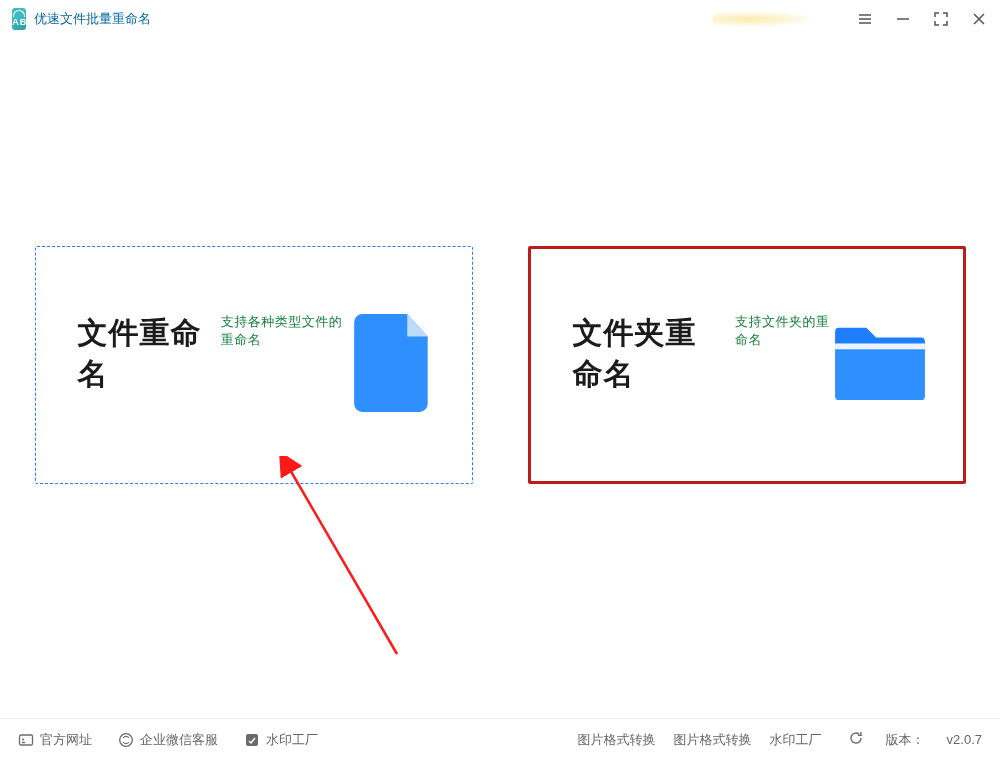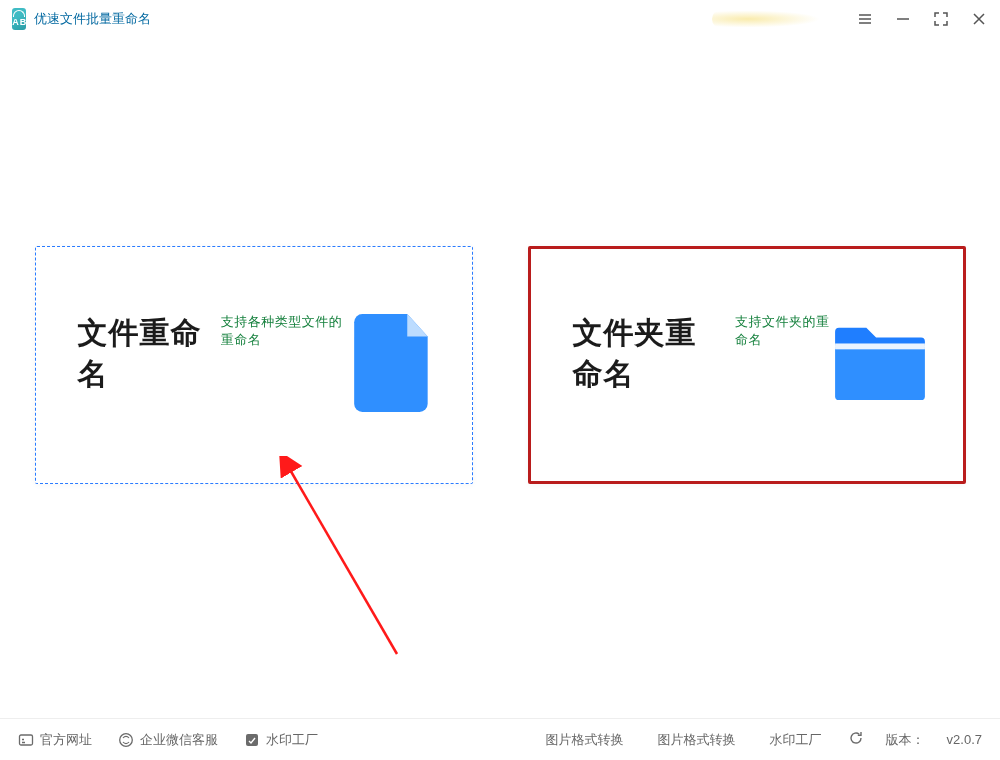--- a/index.html
+++ b/index.html
@@ -145,21 +145,21 @@
       align-items: center;
       padding: 0 18px;
       font-size: 13px;
       color: #666;
       background: #fff;
     }
     .bb-left { display: flex; align-items: center; gap: 26px; }
     .bb-item { display: flex; align-items: center; gap: 6px; cursor: pointer; }
     .bb-icon { width: 16px; height: 16px; display:inline-flex; align-items:center; justify-content:center; }
     .bb-icon svg { width:16px; height:16px; }
-    .bb-center { margin-left: auto; display: flex; align-items: center; gap: 34px; }
+    .bb-center { margin-left: auto; display: flex; align-items: center; gap: 18px; }
     .bb-link { color: #666; cursor: pointer; }
     .bb-right { margin-left: 26px; display: flex; align-items: center; gap: 22px; color: #666; }
     .refresh-icon svg { width: 16px; height: 16px; }
   </style>
 </head>
 <body>
 
 <div class="title-bar">
   <div class="logo">
       <span class="logo-text">A B</span>

